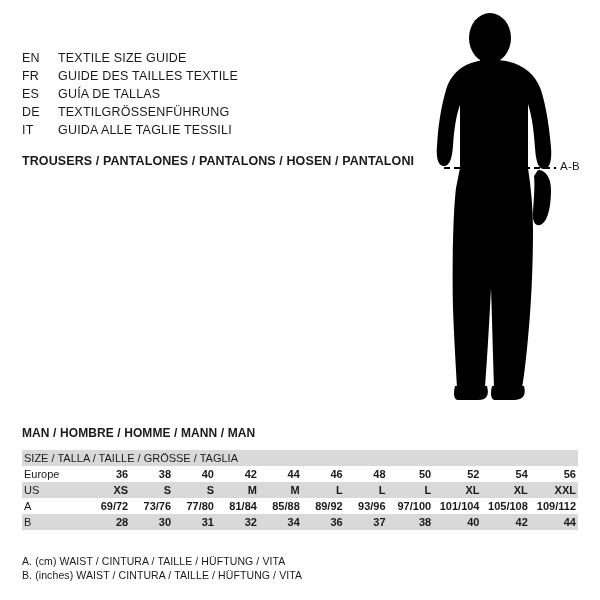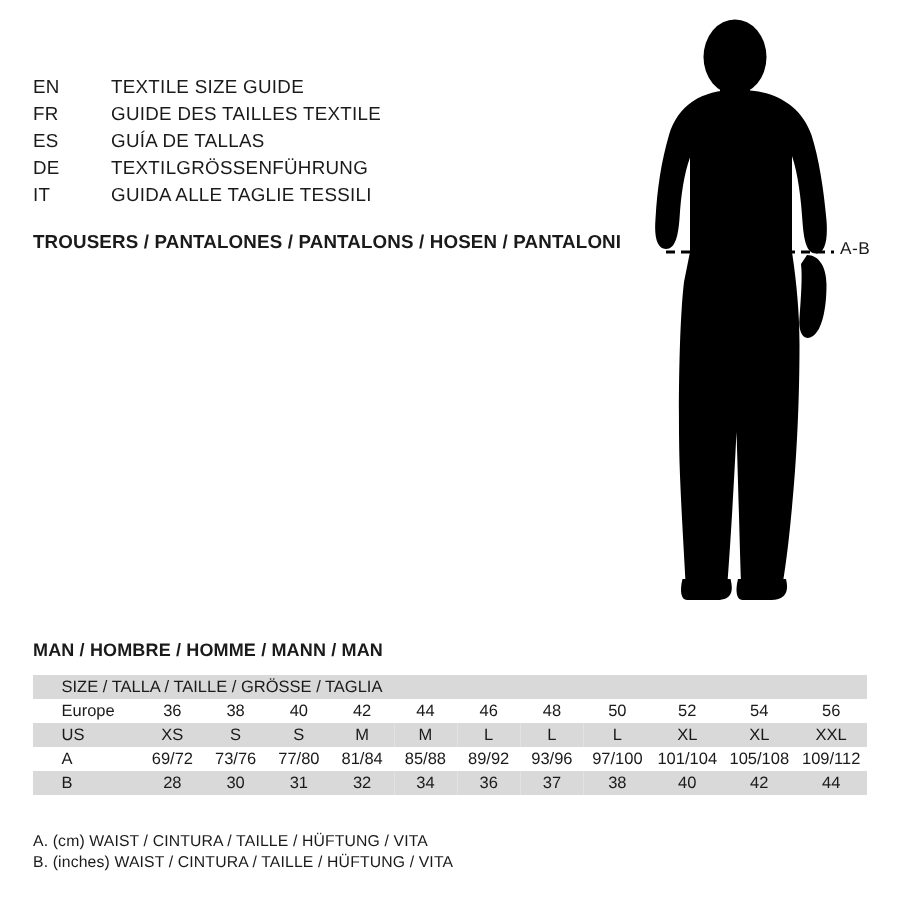--- a/index.html
+++ b/index.html
@@ -24,21 +24,20 @@
     position: absolute;
     left: 22px;
     top: 14px;
     width: 400px;
   }
   .lang-row {
     display: flex;
     align-items: baseline;
     height: 18px;
     line-height: 18px;
-    gap: 16px;
   }
   .lang-code {
     width: 36px;
     font-size: 12.5px;
     letter-spacing: 0.2px;
   }
   .lang-text {
     font-size: 12.5px;
     letter-spacing: 0.2px;
     margin-top: 35px;
@@ -91,23 +90,23 @@
   table.size-table td {
     padding: 2px 2px;
     height: 16px;
     vertical-align: middle;
     white-space: nowrap;
   }
   table.size-table tr.shaded { background: #d9d9d9; }
   table.size-table td.rowhead {
     width: 86px;
     text-align: left;
-    padding-left: 19px;
-  }
-  table.size-table td.val { text-align: center; width: 52px; }
+    padding-left: 2px;
+  }
+  table.size-table td.val { text-align: right; width: 52px; font-weight: bold; }
   tr.head td { font-weight: normal; }
 
   .footnotes {
     position: absolute;
     left: 22px;
     top: 554px;
     font-size: 10.5px;
     line-height: 14px;
   }
   .footnotes div { letter-spacing: 0.1px; }

